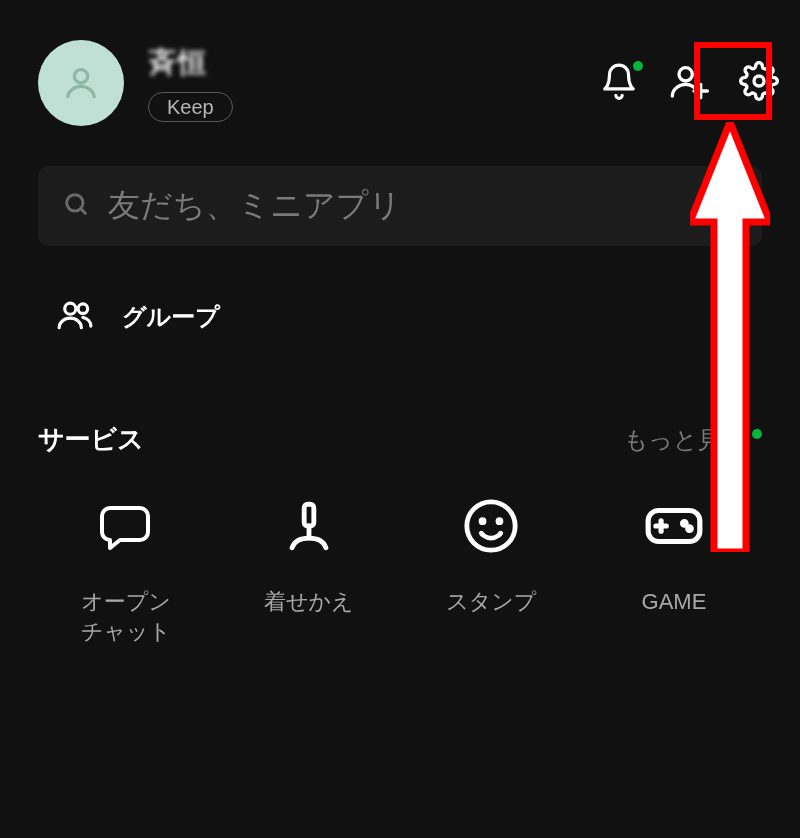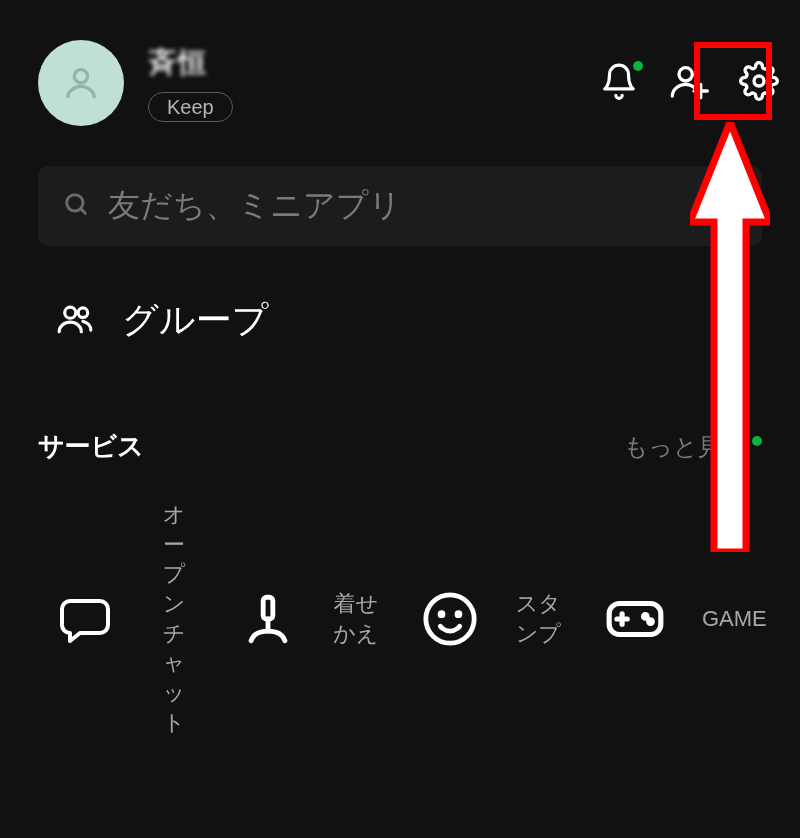--- a/index.html
+++ b/index.html
@@ -128,22 +128,22 @@
       display: flex;
       align-items: center;
       gap: 28px;
       margin-bottom: 48px;
     }
     .list-row .row-icon svg {
       width: 38px;
       height: 38px;
     }
     .row-label {
-      font-size: 36px;
-      font-weight: 400;
+      font-size: 24px;
+      font-weight: 700;
       color: #fff;
     }
     .services-header {
       display: flex;
       justify-content: space-between;
       align-items: center;
       padding: 36px 38px 0 38px;
     }
     .services-title {
       font-size: 26px;
@@ -165,23 +165,23 @@
       position: relative;
       top: -6px;
     }
     .services-row {
       display: flex;
       justify-content: space-between;
       padding: 36px 56px 0 56px;
     }
     .service-item {
       display: flex;
-      flex-direction: row;
-      align-items: center;
-      gap: 36px;
+      flex-direction: column;
+      align-items: center;
+      gap: 28px;
       width: 140px;
     }
     .service-icon {
       width: 66px;
       height: 66px;
       display: flex;
       align-items: center;
       justify-content: center;
     }
     .service-label {

